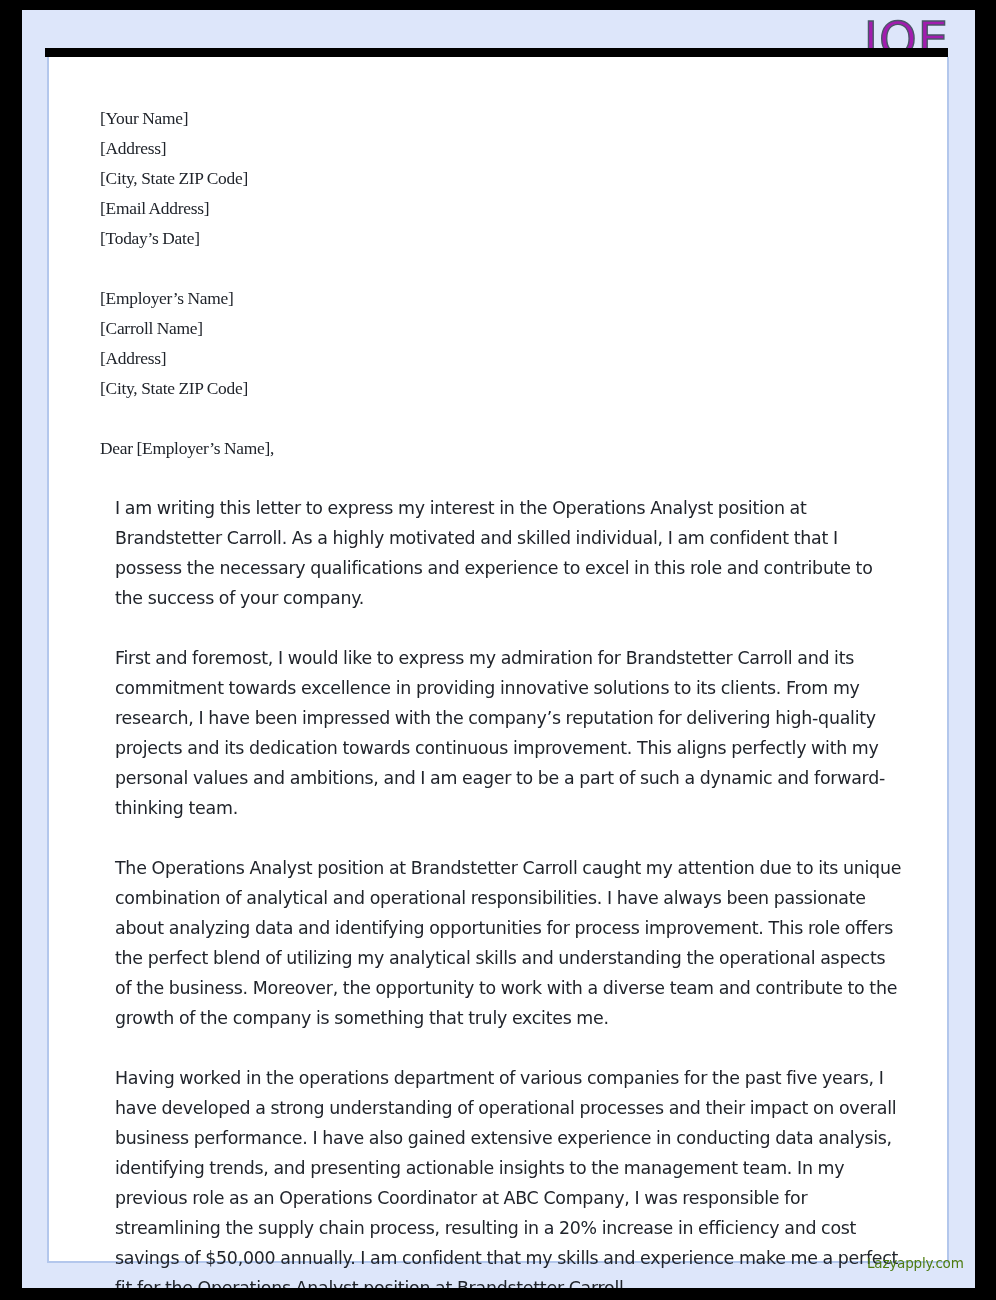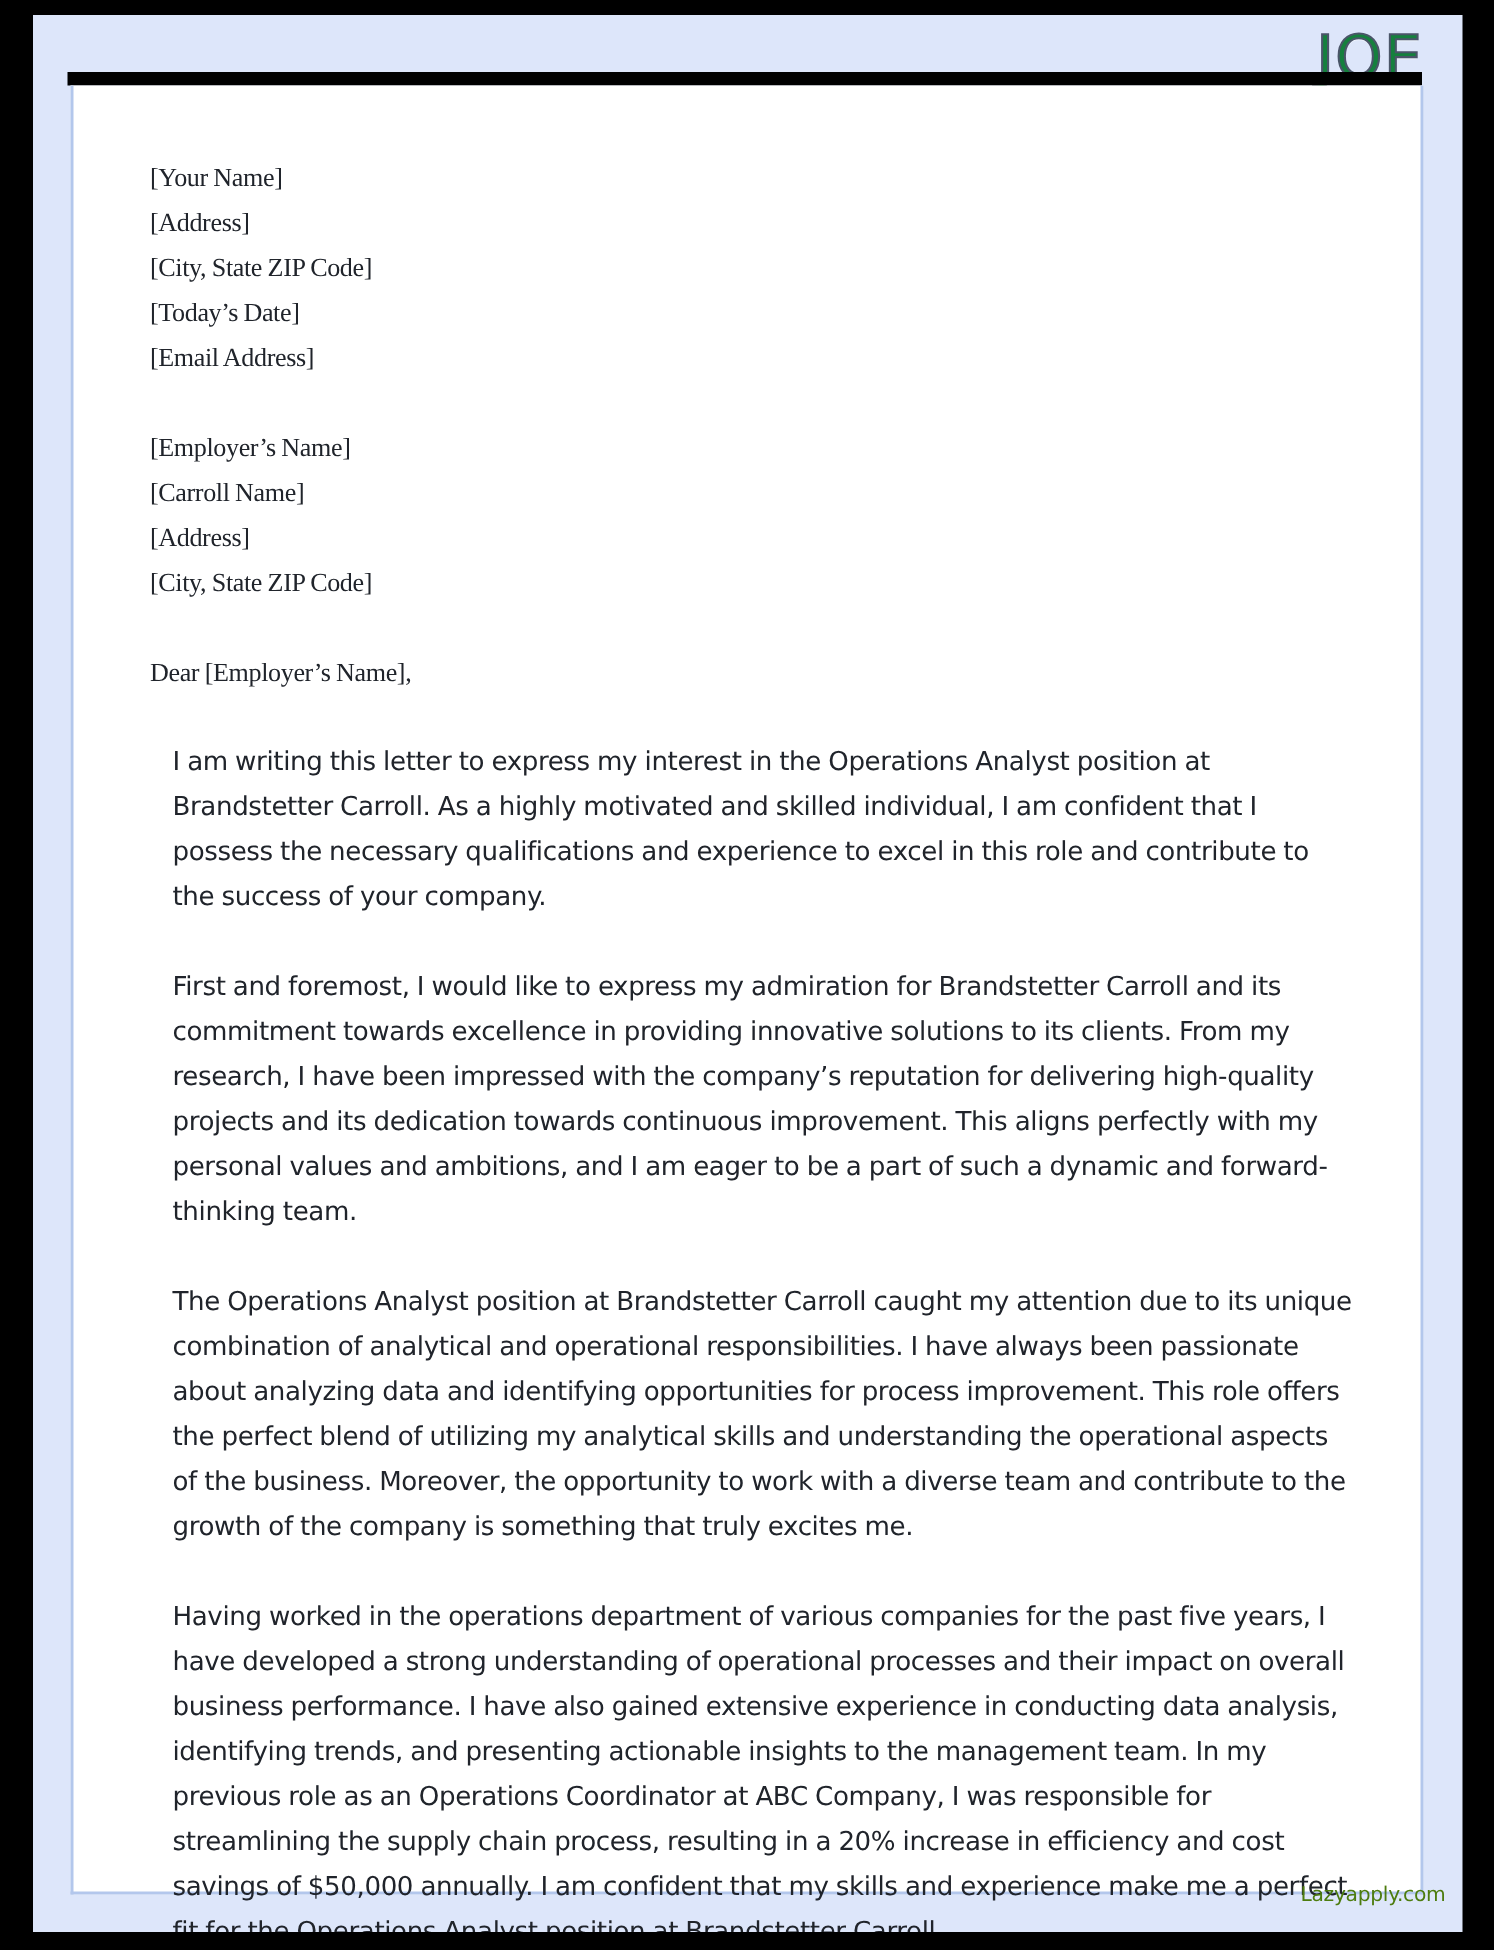--- a/index.html
+++ b/index.html
@@ -35,24 +35,24 @@
   }
 
   
   #brand-logo {
     position: absolute;
     right: 26px;
     top: 6px;
     height: 46px;
     line-height: 46px;
     font-family: "DejaVu Sans", sans-serif;
-    font-size: 40px;
+    font-size: 48px;
     letter-spacing: 1px;
     font-weight: 400;
-    color: #15803d;
+    color: #a21caf;
     -webkit-text-stroke: 1.4px #4a5568;
     text-shadow: 0 1px 0 rgba(255,255,255,0.5);
     user-select: none;
   }
 
   
   #top-rule {
     position: absolute;
     left: 23px;
     top: 38px;
@@ -130,22 +130,22 @@
     <div id="top-rule"></div>
 
     <div id="document-sheet"></div>
 
     <div id="letter-body">
 
       <div class="blk">
         <span class="ln">[Your Name]</span>
         <span class="ln">[Address]</span>
         <span class="ln">[City, State ZIP Code]</span>
+        <span class="ln">[Email Address]</span>
         <span class="ln">[Today’s Date]</span>
-        <span class="ln">[Email Address]</span>
       </div>
 
       <div class="blk">
         <span class="ln">[Employer’s Name]</span>
         <span class="ln">[Carroll Name]</span>
         <span class="ln">[Address]</span>
         <span class="ln">[City, State ZIP Code]</span>
       </div>
 
       <div class="blk">

